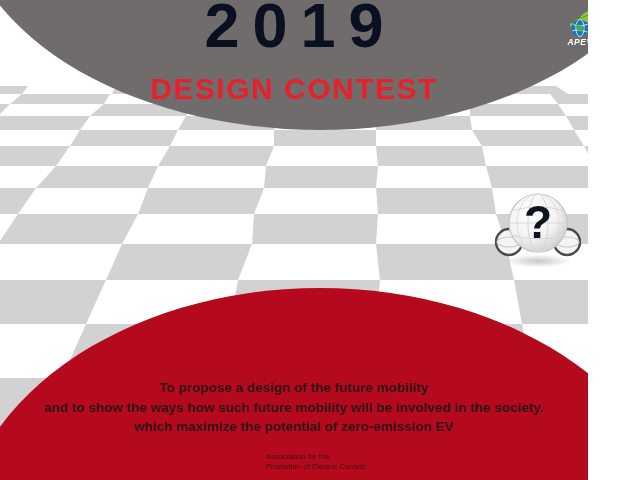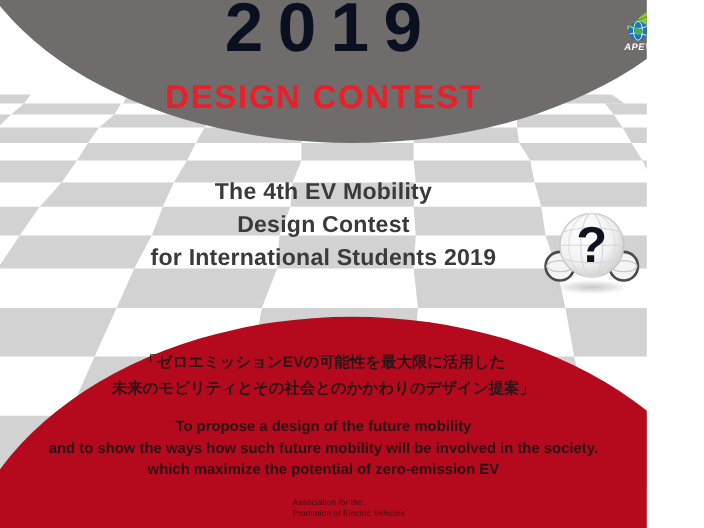--- a/index.html
+++ b/index.html
@@ -327,25 +327,20 @@
 
       <circle cx="17" cy="24" r="8.6" fill="#1b75bb"></circle>
       <path d="M10 20 C14 23, 20 22, 25 20 M9.5 27 C14 25, 20 27, 24.5 28" stroke="#ffffff" stroke-width="0.9" fill="none" opacity="0.85"></path>
       <ellipse cx="17" cy="24" rx="4.1" ry="8.6" fill="none" stroke="#ffffff" stroke-width="0.9" opacity="0.85"></ellipse>
       <path d="M12 19 C14 21, 13 25, 15 27 C17 29, 21 27, 22 24" fill="#4caf50" opacity="0.9"></path>
 
       <text x="17" y="41" font-family="Liberation Sans, sans-serif" font-size="8.5" font-weight="bold" fill="#ffffff" text-anchor="middle" letter-spacing="0.5">APEV</text>
     </svg>
   </div>
 
-  <div class="main-title">
-    <div>The 4th EV Mobility</div>
-    <div>Design Contest</div>
-    <div>for International Students 2019</div>
-  </div>
 
   <div class="globe-car">
     <svg width="104" height="86" viewBox="0 0 104 86" xmlns="http://www.w3.org/2000/svg" aria-hidden="true">
       <defs>
         <radialGradient id="sphereGrad" cx="38%" cy="32%" r="72%">
           <stop offset="0%" stop-color="#ffffff"></stop>
           <stop offset="62%" stop-color="#f2f2f2"></stop>
           <stop offset="100%" stop-color="#cfcfcf"></stop>
         </radialGradient>
         <radialGradient id="shadowGrad" cx="50%" cy="50%" r="50%">
@@ -367,30 +362,26 @@
       <ellipse cx="52" cy="40" rx="21" ry="29" fill="none" stroke="#dedede" stroke-width="1"></ellipse>
 
       <path d="M25 28 Q52 20, 79 28" fill="none" stroke="#d6d6d6" stroke-width="1"></path>
       <path d="M23 40 H81" fill="none" stroke="#d6d6d6" stroke-width="1"></path>
       <path d="M25 52 Q52 60, 79 52" fill="none" stroke="#d6d6d6" stroke-width="1"></path>
 
       <text x="52" y="55" font-family="Liberation Sans, sans-serif" font-size="46" font-weight="bold" fill="#0d1420" text-anchor="middle">?</text>
     </svg>
   </div>
 
-  <div class="jp-statement">
-    <div>「ゼロエミッションEVの可能性を最大限に活用した</div>
-    <div>未来のモビリティとその社会とのかかわりのデザイン提案」</div>
-  </div>
 
   <div class="en-statement">
     <div>To propose a design of the future mobility</div>
     <div>and to show the ways how such future mobility will be involved in the society.</div>
     <div>which maximize the potential of zero-emission EV</div>
   </div>
 
   <div class="assoc">
     <div>Association for the</div>
-    <div>Promotion of Electric Vehicles</div>
+    <div>Promotion of Electric Contest</div>
   </div>
 
 
 </div>
 
 </body></html>

